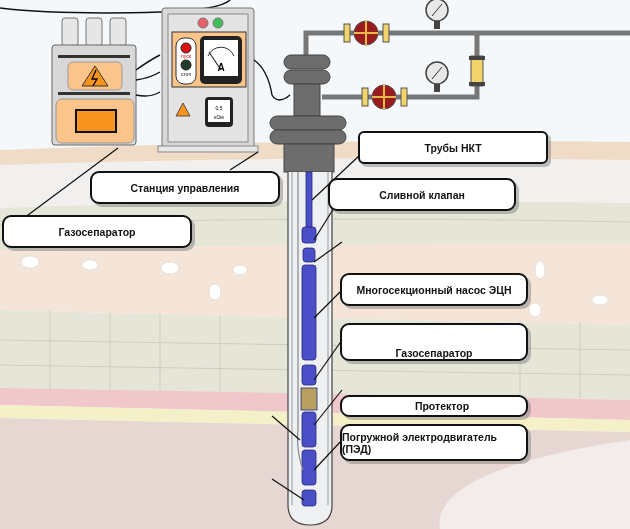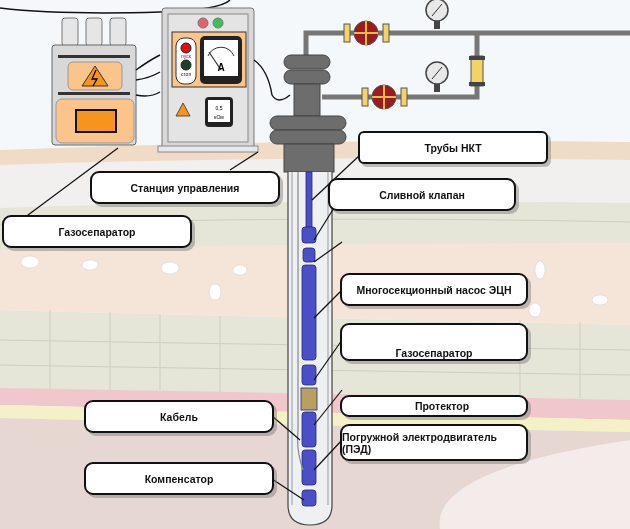--- a/index.html
+++ b/index.html
@@ -180,22 +180,16 @@
     </div>
 <div class="lbl" style="left:340px;top:273px;width:188px;height:33px;">
       <span>Многосекционный насос ЭЦН</span>
     </div>
 <div class="lbl" style="left:340px;top:323px;width:188px;height:38px;align-items:flex-end;">
       <span>Газосепаратор</span>
     </div>
 <div class="lbl" style="left:340px;top:395px;width:188px;height:22px;padding-left:16px;">
       <span>Протектор</span>
     </div>
-<div class="lbl" style="left:84px;top:400px;width:190px;height:33px;">
-      <span>Кабель</span>
-    </div>
 <div class="lbl" style="left:340px;top:424px;width:188px;height:37px;">
       <span>Погружной электродвигатель (ПЭД)</span>
-    </div>
-<div class="lbl" style="left:84px;top:462px;width:190px;height:33px;">
-      <span>Компенсатор</span>
     </div>
 </div>
 
 </body></html>

